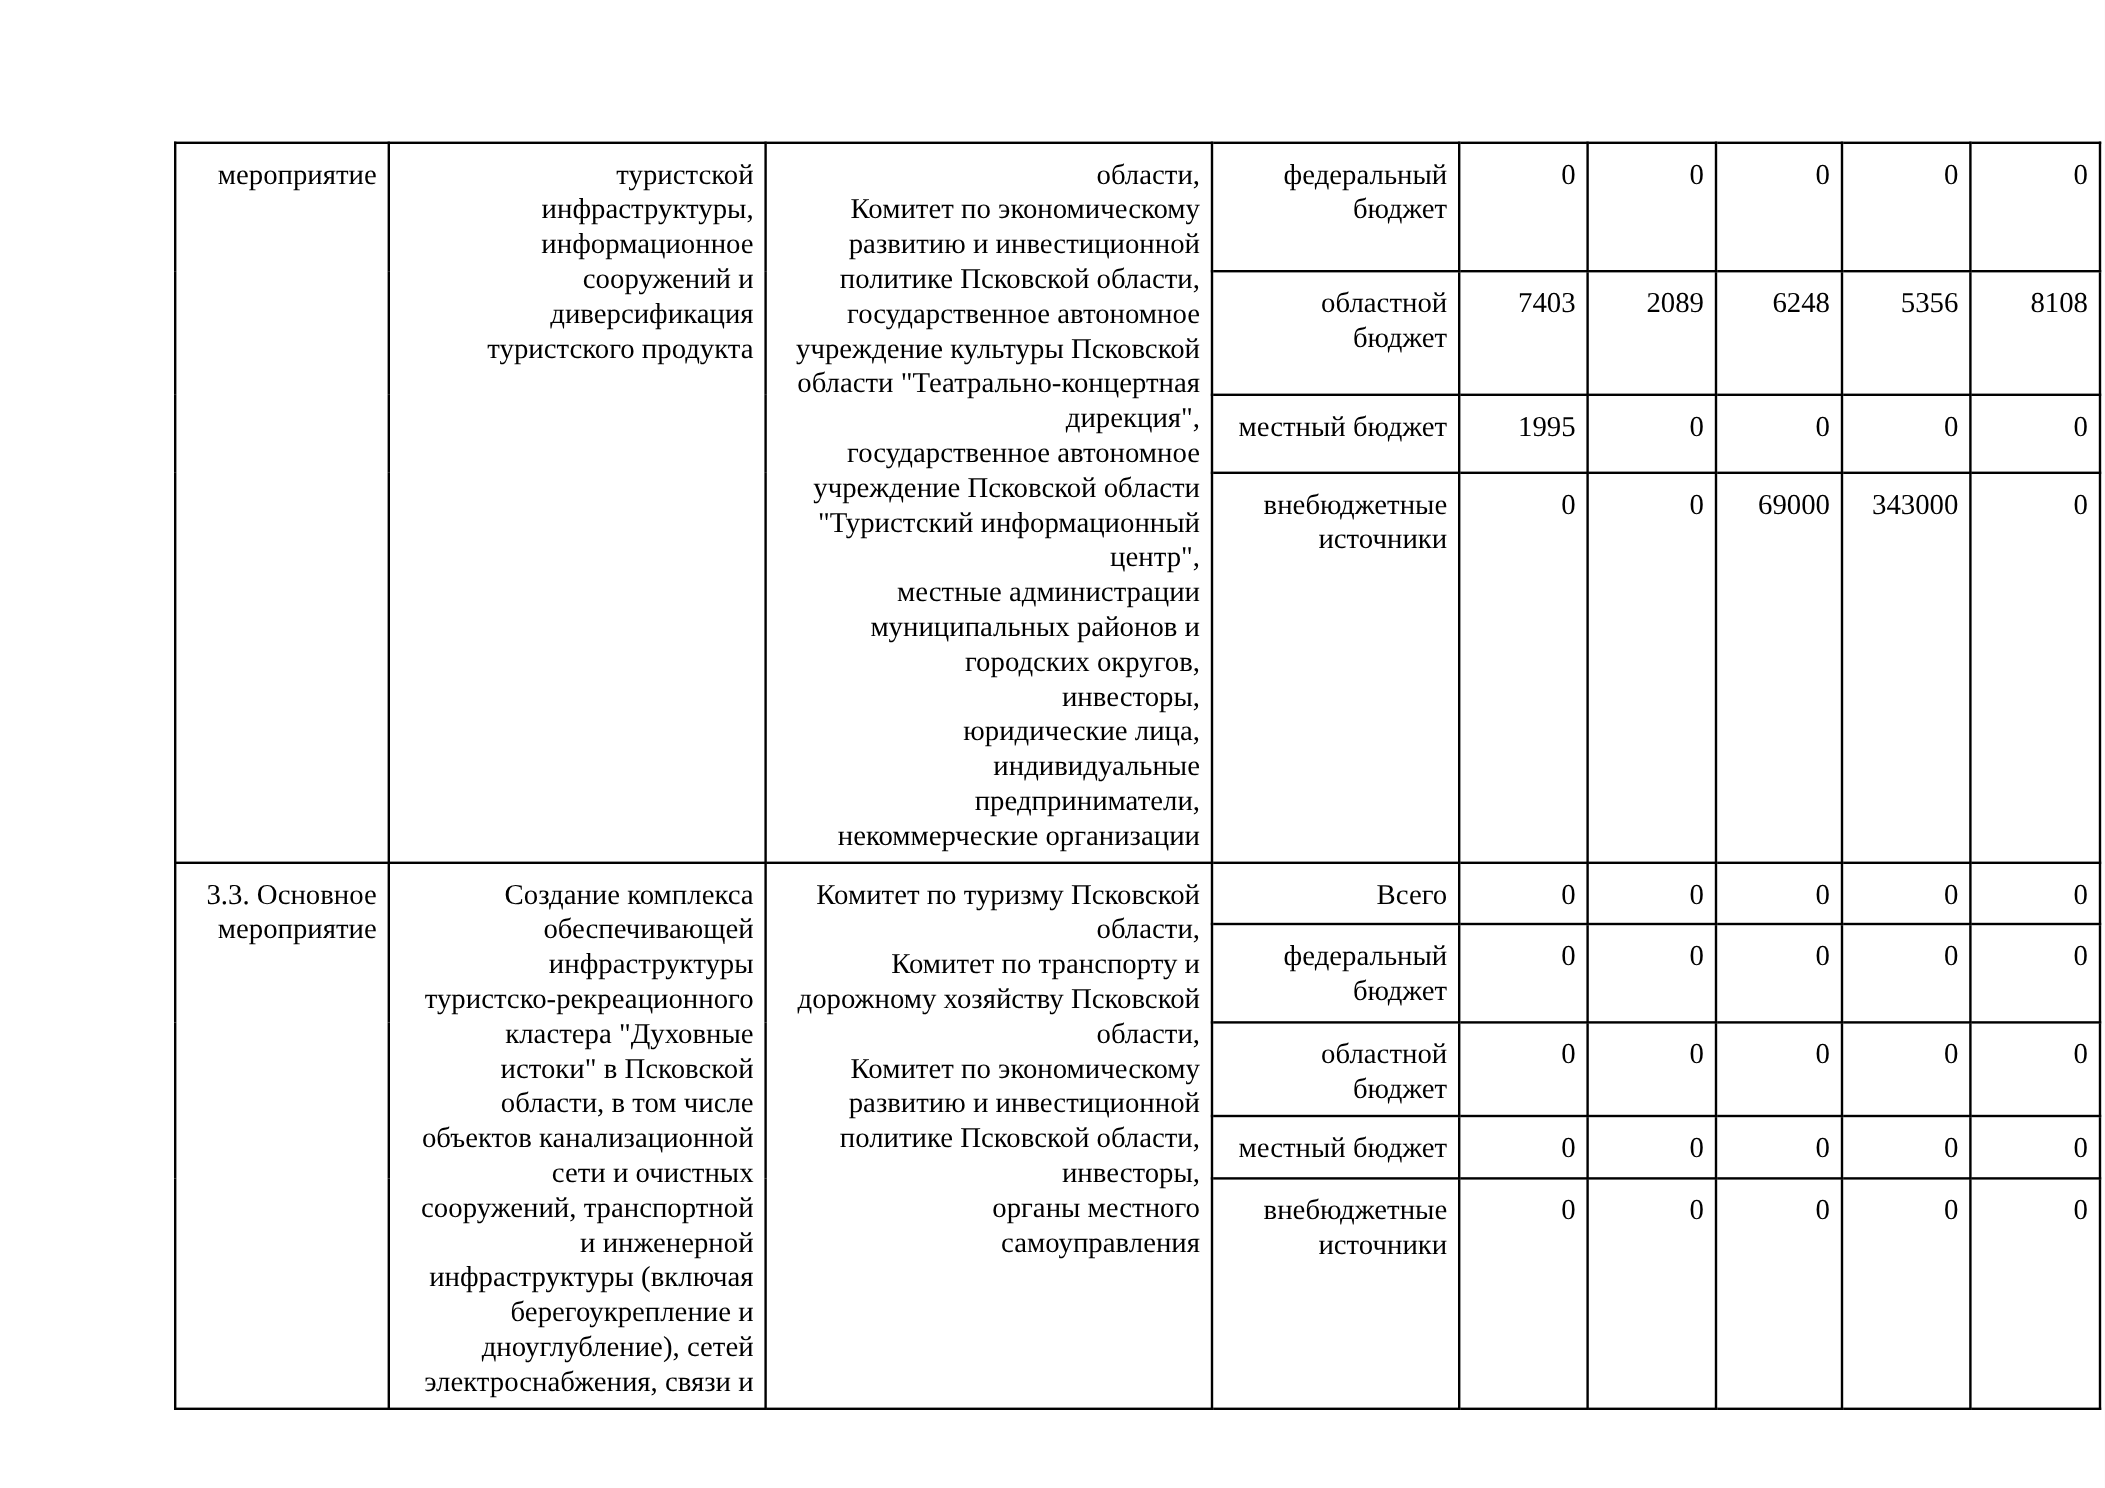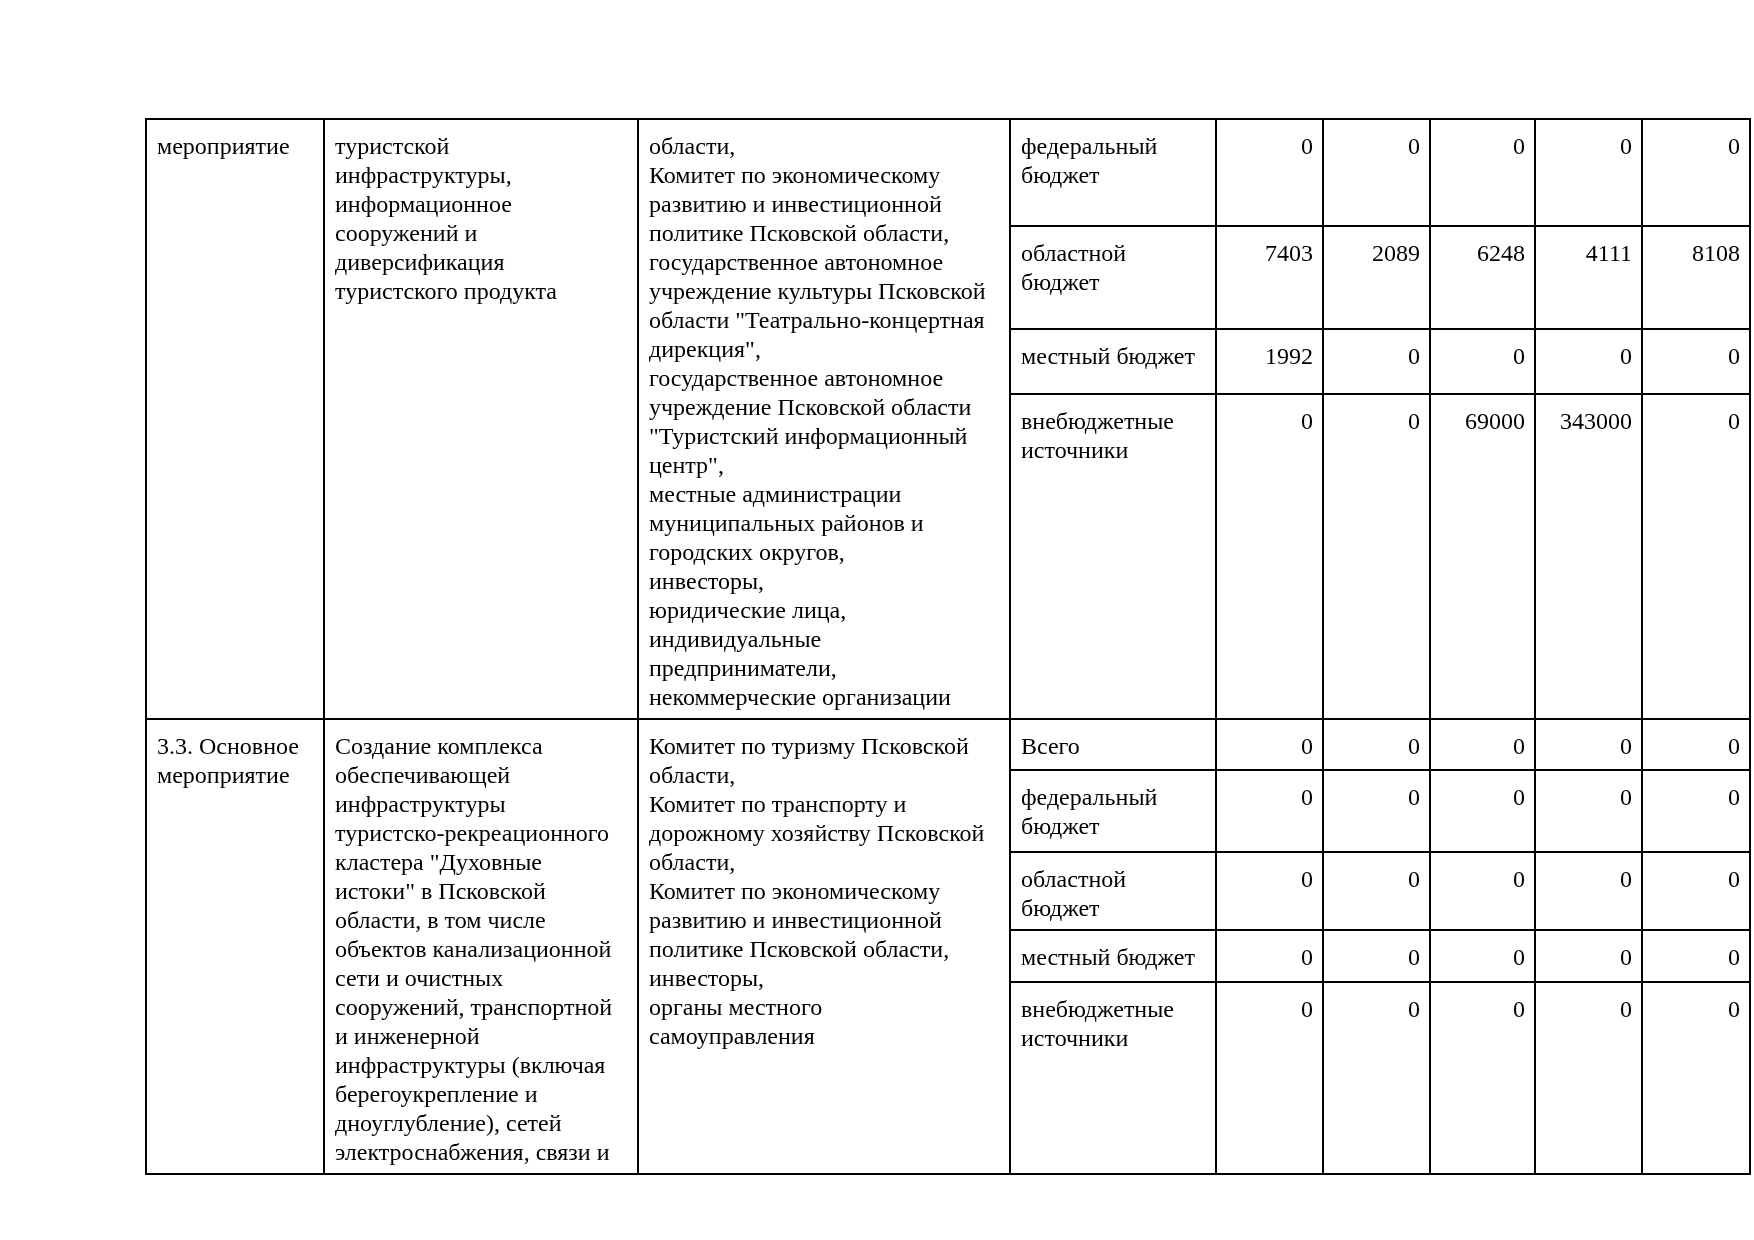--- a/index.html
+++ b/index.html
@@ -23,20 +23,21 @@
   }
   table.fin td {
     border: 2px solid #000000;
     vertical-align: top;
     padding: 12px 9px 6px 10px;
     font-size: 24px;
     line-height: 29px;
     white-space: pre-line;
     overflow: hidden;
     word-wrap: break-word;
+    text-align: right;
   }
   table.fin td.num {
     text-align: right;
     padding-right: 9px;
   }
 </style>
 </head>
 <body>
 
 <div class="page">
@@ -89,26 +90,26 @@
       <td class="num">0</td>
       <td class="num">0</td>
       <td class="num">0</td>
     </tr>
     <tr style="height:103px">
       <td>областной
 бюджет</td>
       <td class="num">7403</td>
       <td class="num">2089</td>
       <td class="num">6248</td>
-      <td class="num">4111</td>
+      <td class="num">5356</td>
       <td class="num">8108</td>
     </tr>
     <tr style="height:64px">
       <td>местный бюджет</td>
-      <td class="num">1992</td>
+      <td class="num">1995</td>
       <td class="num">0</td>
       <td class="num">0</td>
       <td class="num">0</td>
       <td class="num">0</td>
     </tr>
     <tr style="height:323px">
       <td>внебюджетные
 источники</td>
       <td class="num">0</td>
       <td class="num">0</td>

